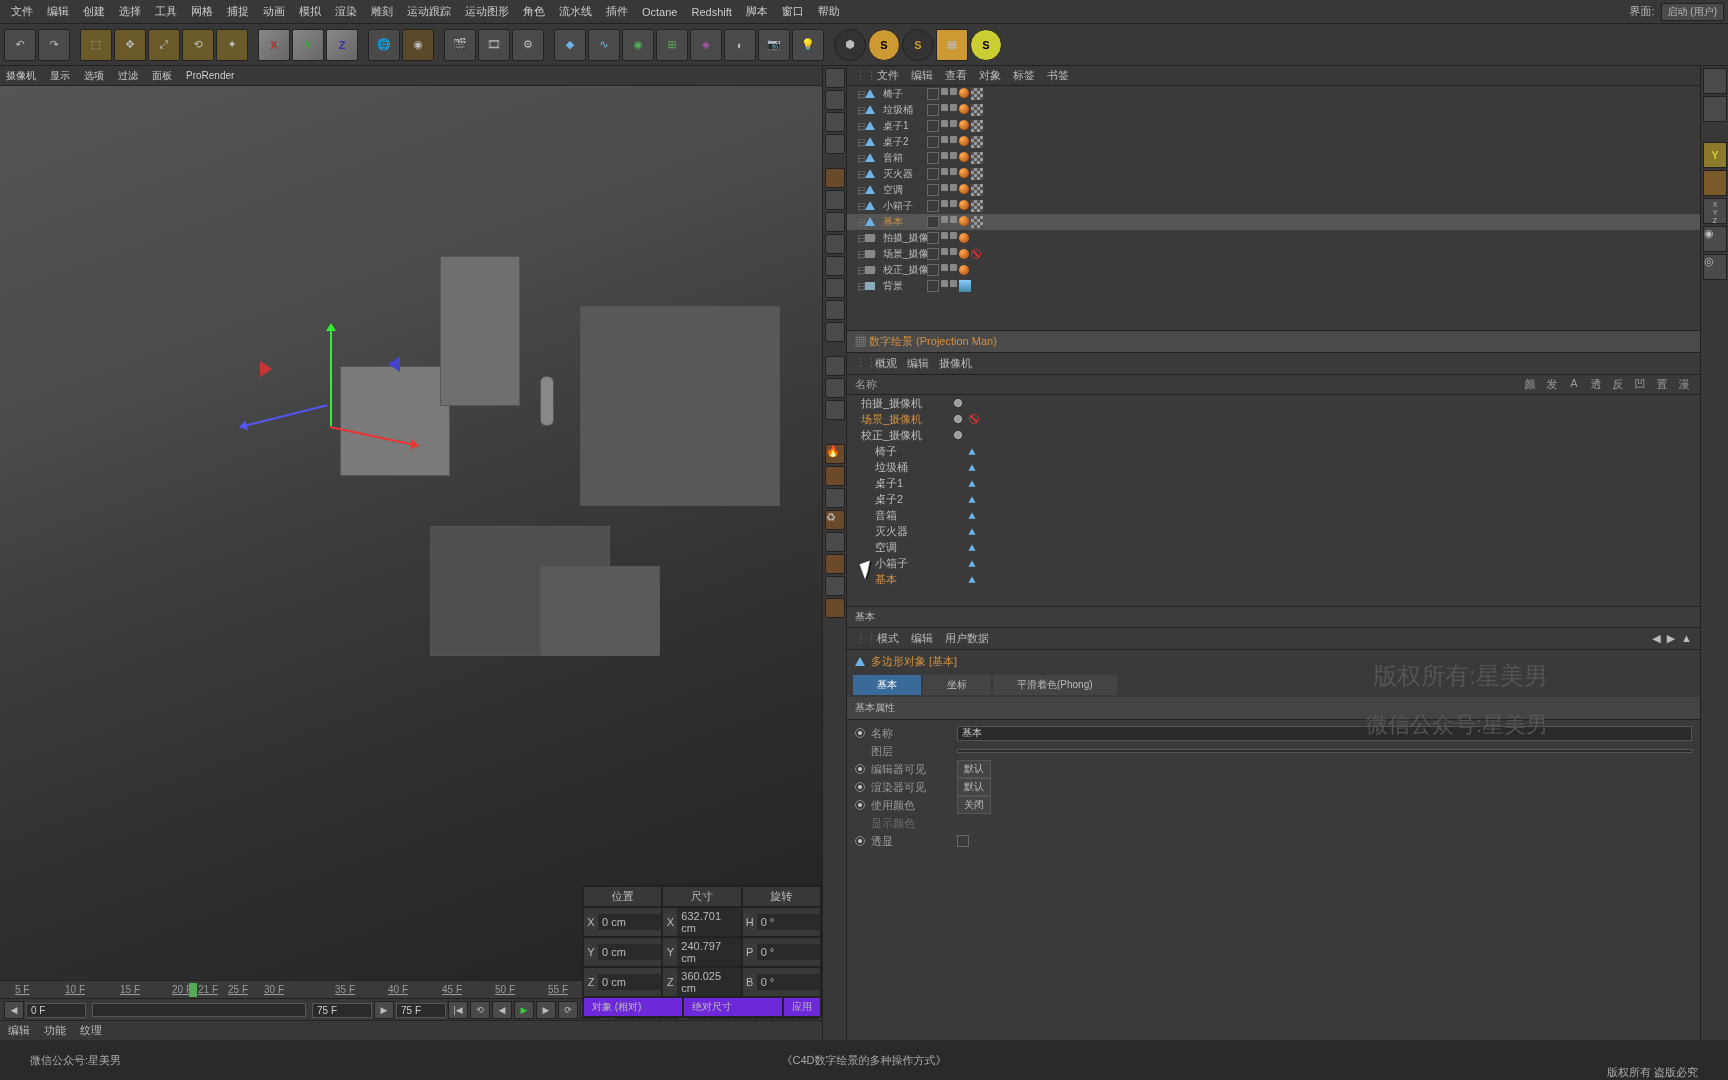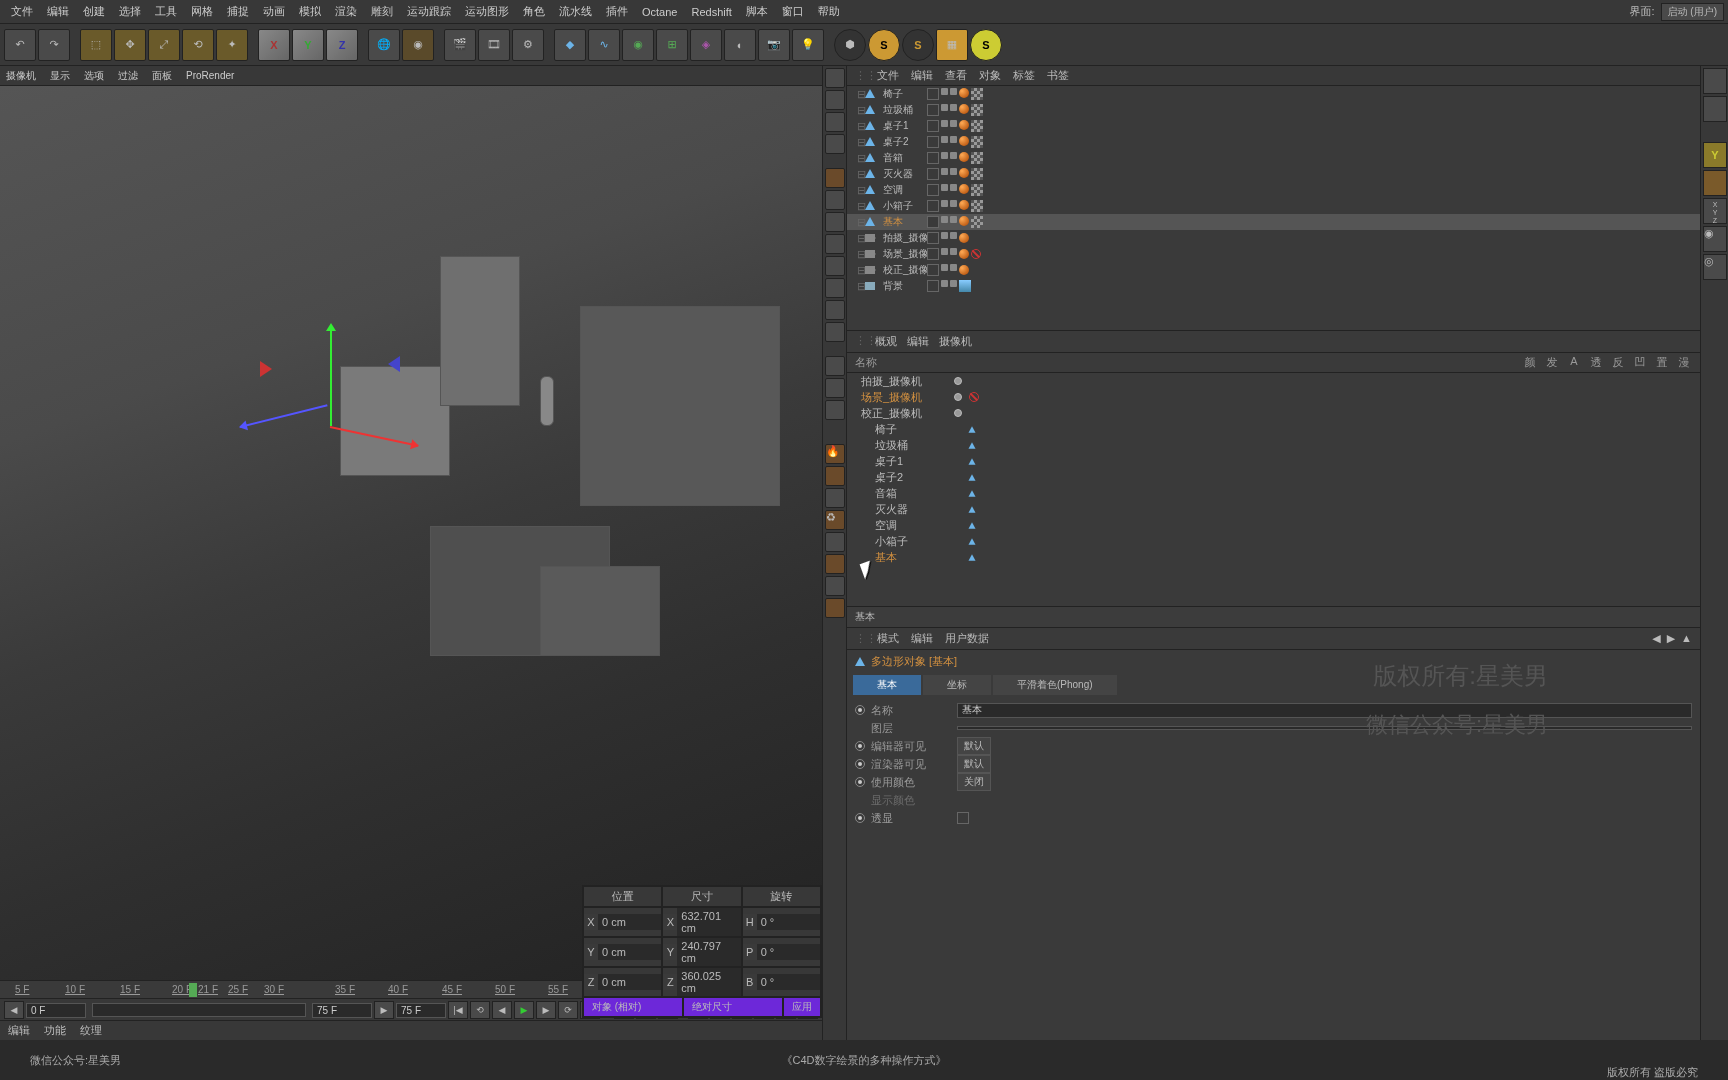--- a/index.html
+++ b/index.html
@@ -483,20 +483,21 @@
             <span class="dot g"></span>
             <span class="dot g"></span>
           </span>
           <span style="position:absolute;left:112px;display:flex;gap:2px">
             <span style="width:12px;height:12px;background:linear-gradient(#8cf,#48a)"></span>
           </span>
         </div>
       </div>
 
     <div class="pm-panel">
+      <div class="pm-title"><span style="color:#888">▦ </span><span>数字绘景 (Projection Man)</span></div>
       <div class="pm-tabs">
         <span class="grip">⋮⋮</span>
         <span>概观</span>
         <span>编辑</span>
         <span>摄像机</span>
       </div>
       <div class="pm-head">
         <div class="col1">名称</div>
         <div style="flex:1"></div>
         <div class="col-s">颜</div>
@@ -600,20 +601,21 @@
       </div>
       <div class="attr-obj">
         <span class="poly-ico"></span>
         <span>多边形对象 [基本]</span>
       </div>
       <div class="attr-tabs">
         <div class="attr-tab active">基本</div>
         <div class="attr-tab">坐标</div>
         <div class="attr-tab">平滑着色(Phong)</div>
       </div>
+      <div class="attr-section">基本属性</div>
       <div class="attr-body">
         <div class="attr-row">
             <span class="radio on"></span>
             <span class="attr-label">名称</span>
             <input class="attr-input" value="基本" style="">
           </div>
         <div class="attr-row">
             <span style="width:10px"></span>
             <span class="attr-label">图层</span>
             <div class="attr-input"></div>

